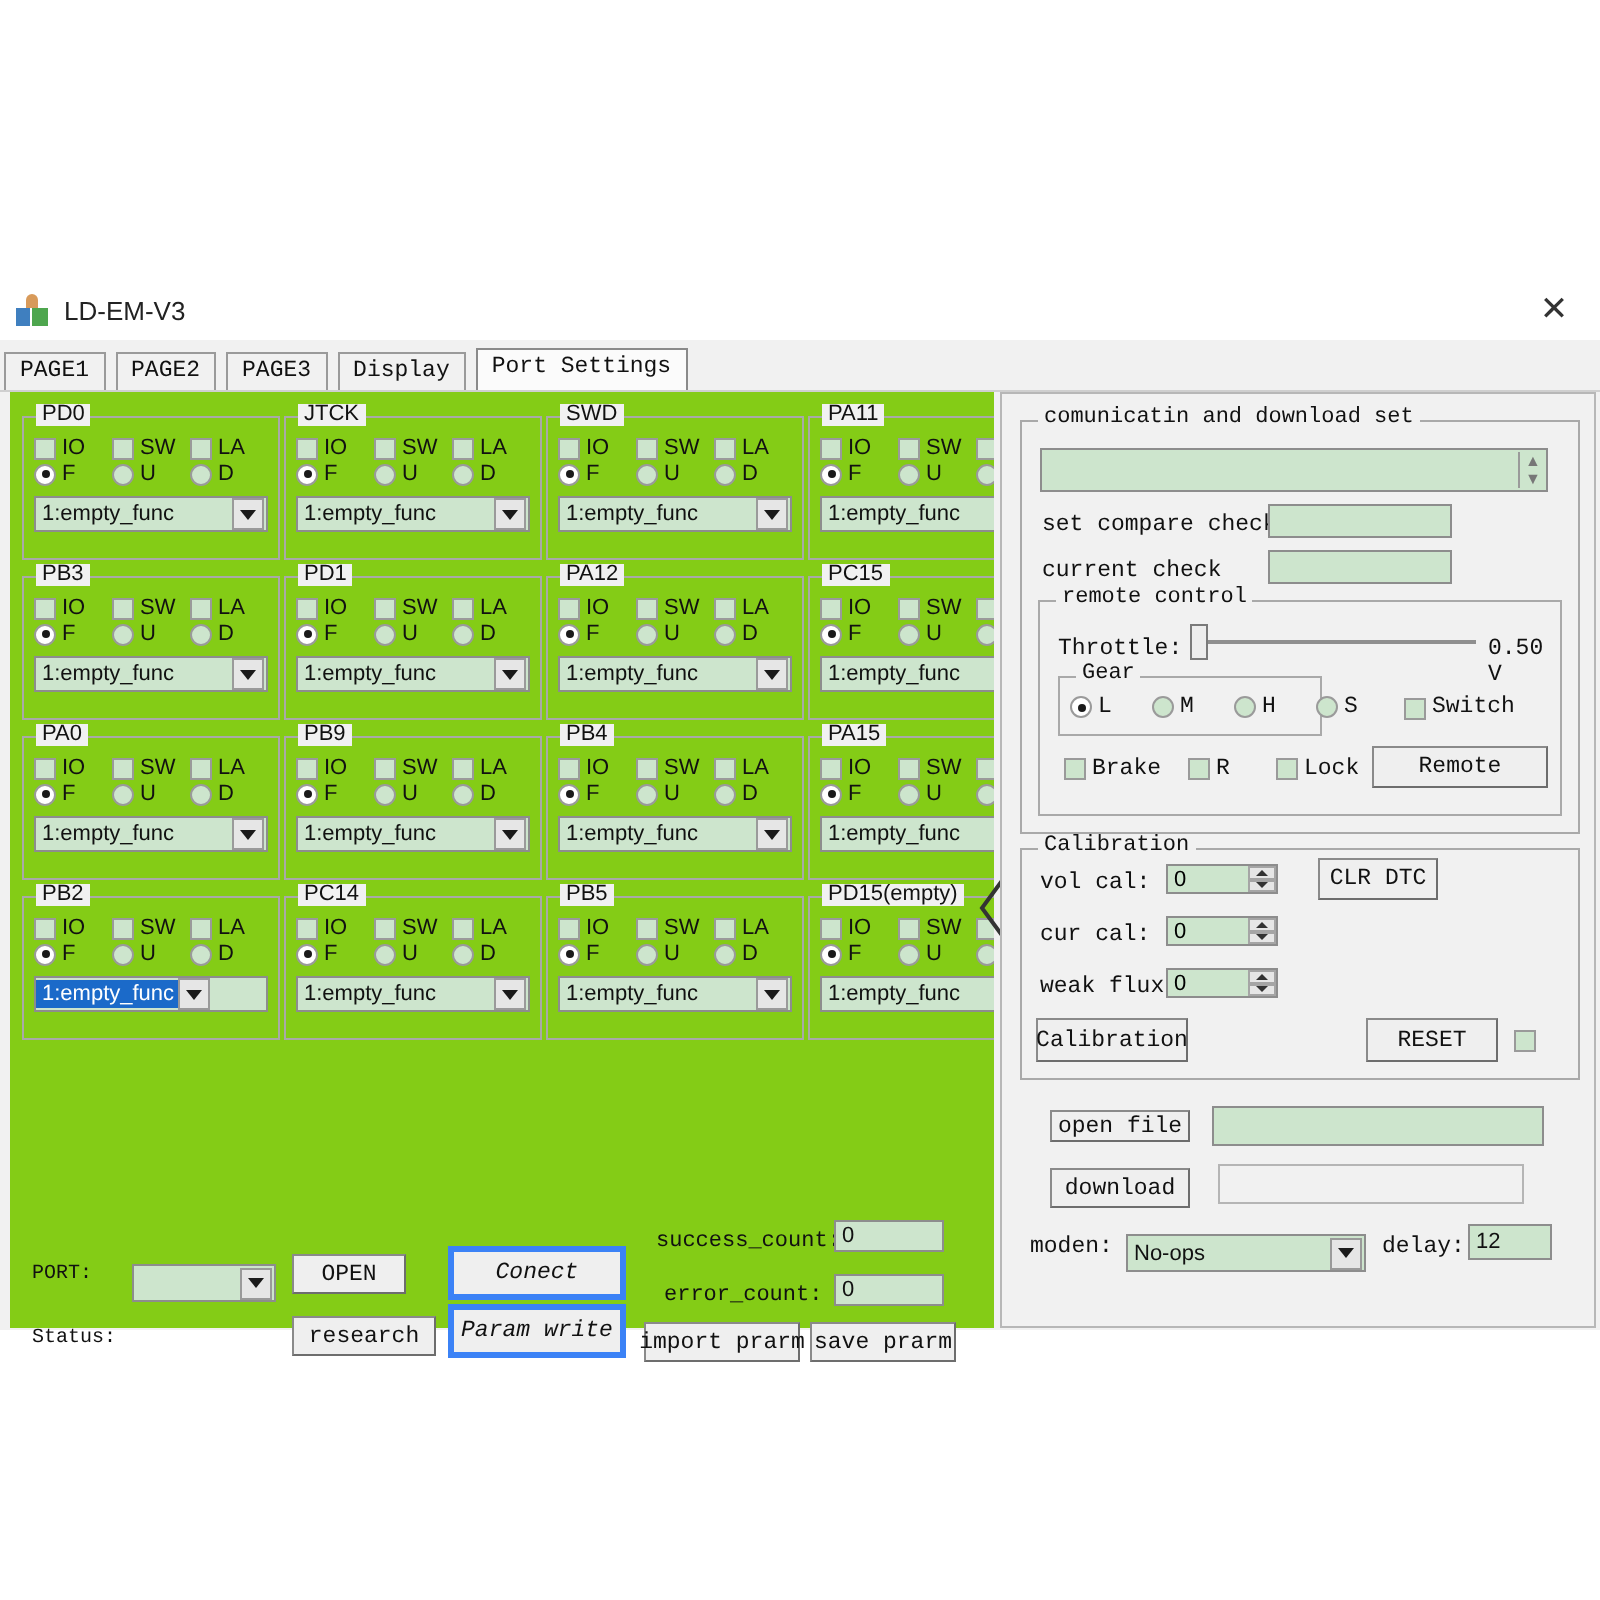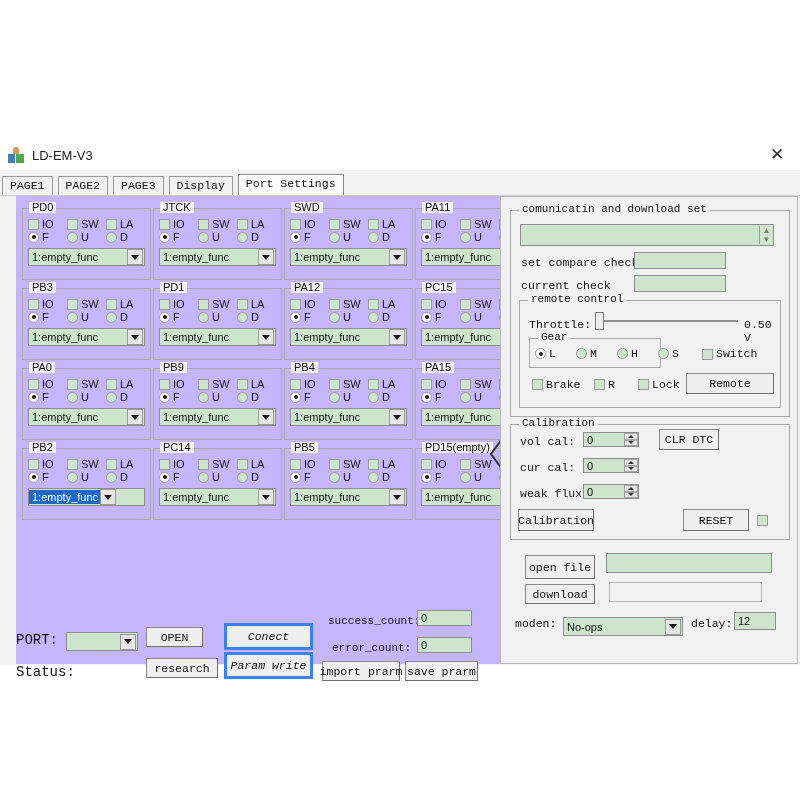--- a/index.html
+++ b/index.html
@@ -70,23 +70,23 @@
     border-color: #8a8a8a;
     padding-bottom: 6px;
     position: relative; z-index: 2;
   }
 
   
   .body-split { position: relative; height: 468px; }
 
   
   .port-pane {
-    position: absolute; left: 16px; top: 0;
+    position: absolute; left: 5px; top: 0;
     width: 492px; height: 468px;
-    background: #c4b5fd;
+    background: #84cc16;
     overflow: hidden;
   }
   .port-grid {
     position: absolute; left: 6px; top: 6px;
     width: 500px;
     display: grid;
     grid-template-columns: repeat(4, 129px);
     grid-auto-rows: 79px;
     column-gap: 2px;
     row-gap: 1px;
@@ -176,21 +176,21 @@
     cursor: pointer;
   }
   .collapse-handle svg { display: block; }
 
   
   .bottom-left {
     position: absolute; left: 0; top: 400px;
     width: 492px; height: 110px;
     font-size: 11px; color: #111;
   }
-  .lbl { font-family: "Liberation Mono", monospace; font-size: 14px; color:#111; }
+  .lbl { font-family: "Liberation Mono", monospace; font-size: 10px; color:#111; }
   .btn {
     background: #efefef;
     border: 1px solid #8a8a8a;
     border-right-color: #6d6d6d; border-bottom-color: #6d6d6d;
     font-family: "Liberation Mono", monospace;
     font-size: 11.5px; color: #111;
     display: flex; align-items: center; justify-content: center;
     cursor: pointer;
     white-space: nowrap;
   }
@@ -1020,21 +1020,21 @@
         <div class="btn" style="position:absolute;left:172px;top:84px;width:66px;height:22px;">RESET</div>
 
         <div style="position:absolute;left:246px;top:89px;display:flex;align-items:center;gap:44px;">
           <span class="cbox"></span>
           <span class="mono">CAN</span>
         </div>
       </div>
 
       <div style="position:absolute;left:9px;top:348px;width:280px;height:110px;">
 
-        <div class="btn" style="position:absolute;left:15px;top:10px;width:70px;height:24px;text-align:right;">open file</div>
+        <div class="btn" style="position:absolute;left:15px;top:10px;width:70px;height:16px;text-align:right;">open file</div>
         <div class="txt" style="position:absolute;left:96px;top:8px;width:166px;height:20px;"></div>
 
         <div class="btn" style="position:absolute;left:15px;top:39px;width:70px;height:20px;">download</div>
         <div style="position:absolute;left:99px;top:37px;width:153px;height:20px;background:#f1f1f1;border:1px solid #b5b5b5;"></div>
 
         <div class="mono" style="position:absolute;left:5px;top:72px;">moden:</div>
         <div class="combo" style="position:absolute;left:53px;top:67px;width:120px;height:19px;">
           <span class="val">No-ops</span>
           <span class="arrow">
               <i></i>

